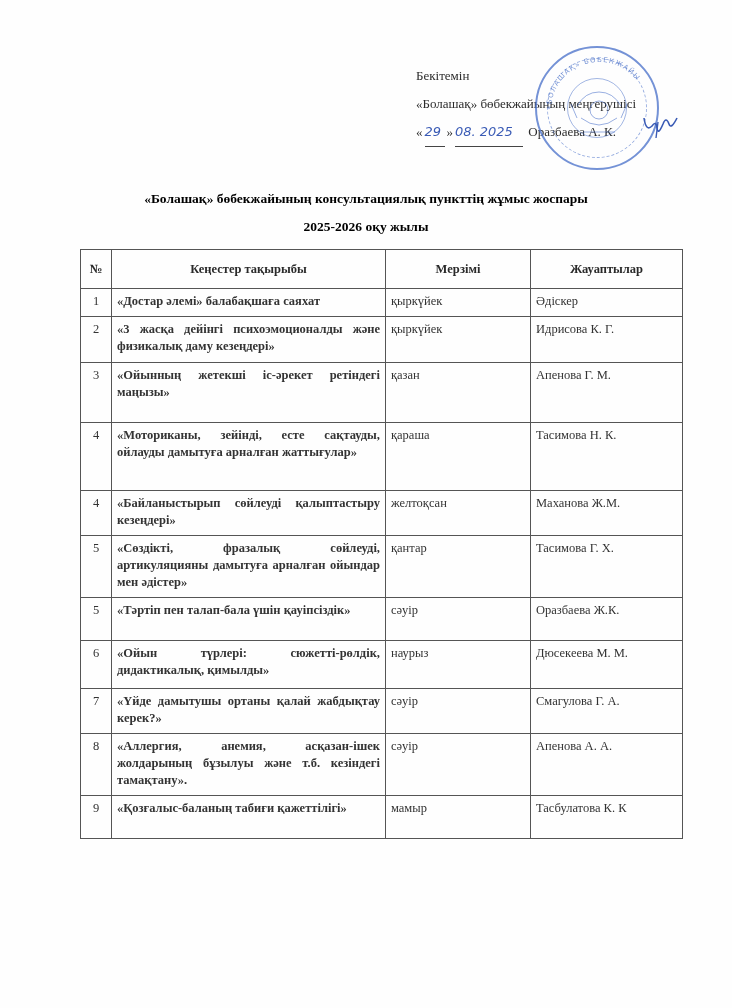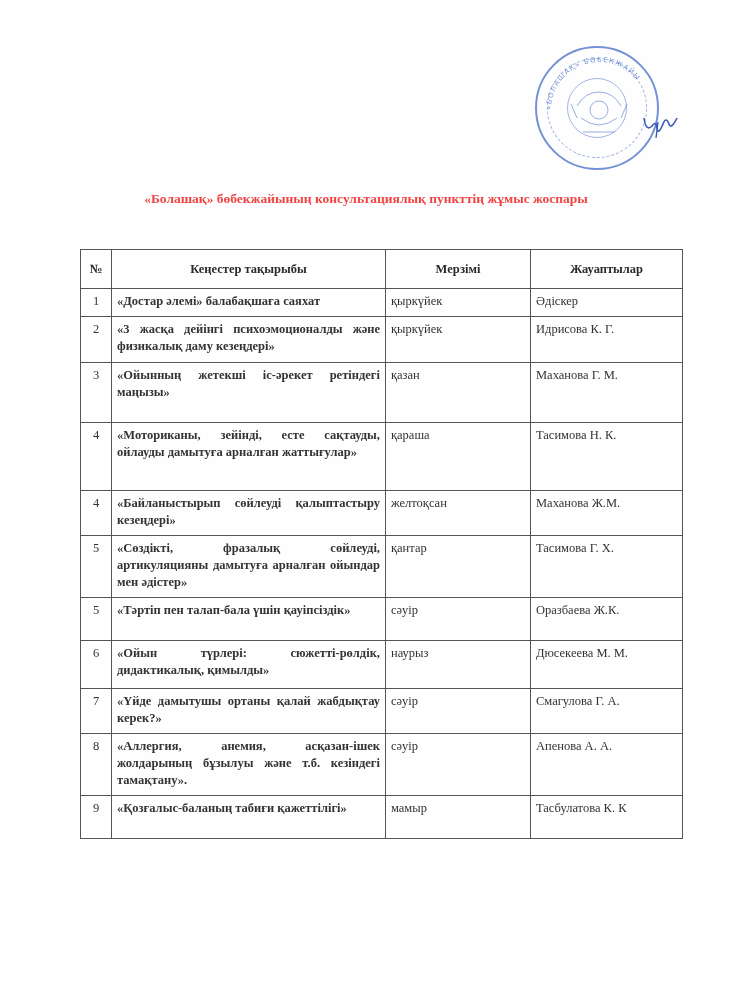--- a/index.html
+++ b/index.html
@@ -80,21 +80,21 @@
     width: 40px;
     height: 26px;
   }
   .title {
     position: absolute;
     left: 0;
     width: 732px;
     text-align: center;
     font-weight: bold;
     font-size: 13.5px;
-    color: #ef4444;
+    color: #000000;
   }
   .title.main { top: 191px; }
   .title.sub { top: 219px; }
   table.plan {
     position: absolute;
     left: 80px;
     top: 249px;
     width: 602px;
     border-collapse: collapse;
     font-size: 12.5px;
@@ -122,20 +122,28 @@
   td.num { text-align: center; padding-left: 0; padding-right: 0; }
   td.topic { text-align: justify; text-align-last: left; font-weight: bold; }
   td.date, td.resp { text-align: left; }
   tr.h-hdr { height: 39px; }
 </style>
 </head>
 <body>
 
 <div class="page">
 
+  <div class="approval">
+    <div class="line">Бекітемін</div>
+    <div class="line">«Болашақ» бөбекжайының меңгерушісі</div>
+    <div class="line date-line">
+      <span>«</span><span class="hand underline-blank" style="min-width:20px">29</span><span>»</span><span class="hand underline-blank" style="min-width:68px">08. 2025</span>
+      <span>Оразбаева А. К.</span>
+    </div>
+  </div>
 
   <div class="stamp">
     <svg class="stamp-ring-text" viewBox="0 0 124 124">
       <defs>
         <path id="ringPath" d="M62,62 m-48,0 a48,48 0 1,1 96,0 a48,48 0 1,1 -96,0"></path>
       </defs>
       <text font-size="7" fill="rgba(70,110,200,0.7)" font-family="DejaVu Sans, sans-serif" letter-spacing="1.2">
         <textPath href="#ringPath">«БОЛАШАҚ» БӨБЕКЖАЙЫ</textPath>
       </text>
       <g stroke="rgba(70,110,200,0.55)" fill="none" stroke-width="1">
@@ -147,20 +155,21 @@
       </g>
     </svg>
   </div>
 
   <svg class="signature" viewBox="0 0 40 26">
     <path d="M4 6 q2 14 8 8 q4 -6 5 2 q1 8 6 -4 q3 -8 6 0 q2 6 8 -6" stroke="#3a5bb5" stroke-width="1.6" fill="none"></path>
     <path d="M18 10 l-2 16" stroke="#3a5bb5" stroke-width="1.4" fill="none"></path>
   </svg>
 
   <div class="title main">«Болашақ» бөбекжайының консультациялық пункттің жұмыс жоспары</div>
+  <div class="title sub">2025-2026 оқу жылы</div>
 
   <table class="plan">
     <colgroup>
       <col class="col-num">
         <col class="col-topic">
         <col class="col-date">
         <col class="col-resp">
     </colgroup>
     <thead>
       <tr class="h-hdr">
@@ -180,21 +189,21 @@
       <tr style="height:46px">
         <td class="num">2</td>
         <td class="topic">«3 жасқа дейінгі психоэмоционалды және физикалық даму кезеңдері»</td>
         <td class="date">қыркүйек</td>
         <td class="resp">Идрисова К. Г.</td>
       </tr>
       <tr style="height:60px">
         <td class="num">3</td>
         <td class="topic"> «Ойынның жетекші іс-әрекет ретіндегі маңызы»</td>
         <td class="date">қазан</td>
-        <td class="resp">Маханова Г. М.</td>
+        <td class="resp">Апенова Г. М.</td>
       </tr>
       <tr style="height:68px">
         <td class="num">4</td>
         <td class="topic">«Моториканы, зейінді, есте сақтауды, ойлауды дамытуға арналған жаттығулар»</td>
         <td class="date">қараша</td>
         <td class="resp">Тасимова Н. К.</td>
       </tr>
       <tr style="height:45px">
         <td class="num">4</td>
         <td class="topic">«Байланыстырып сөйлеуді қалыптастыру кезеңдері»</td>

